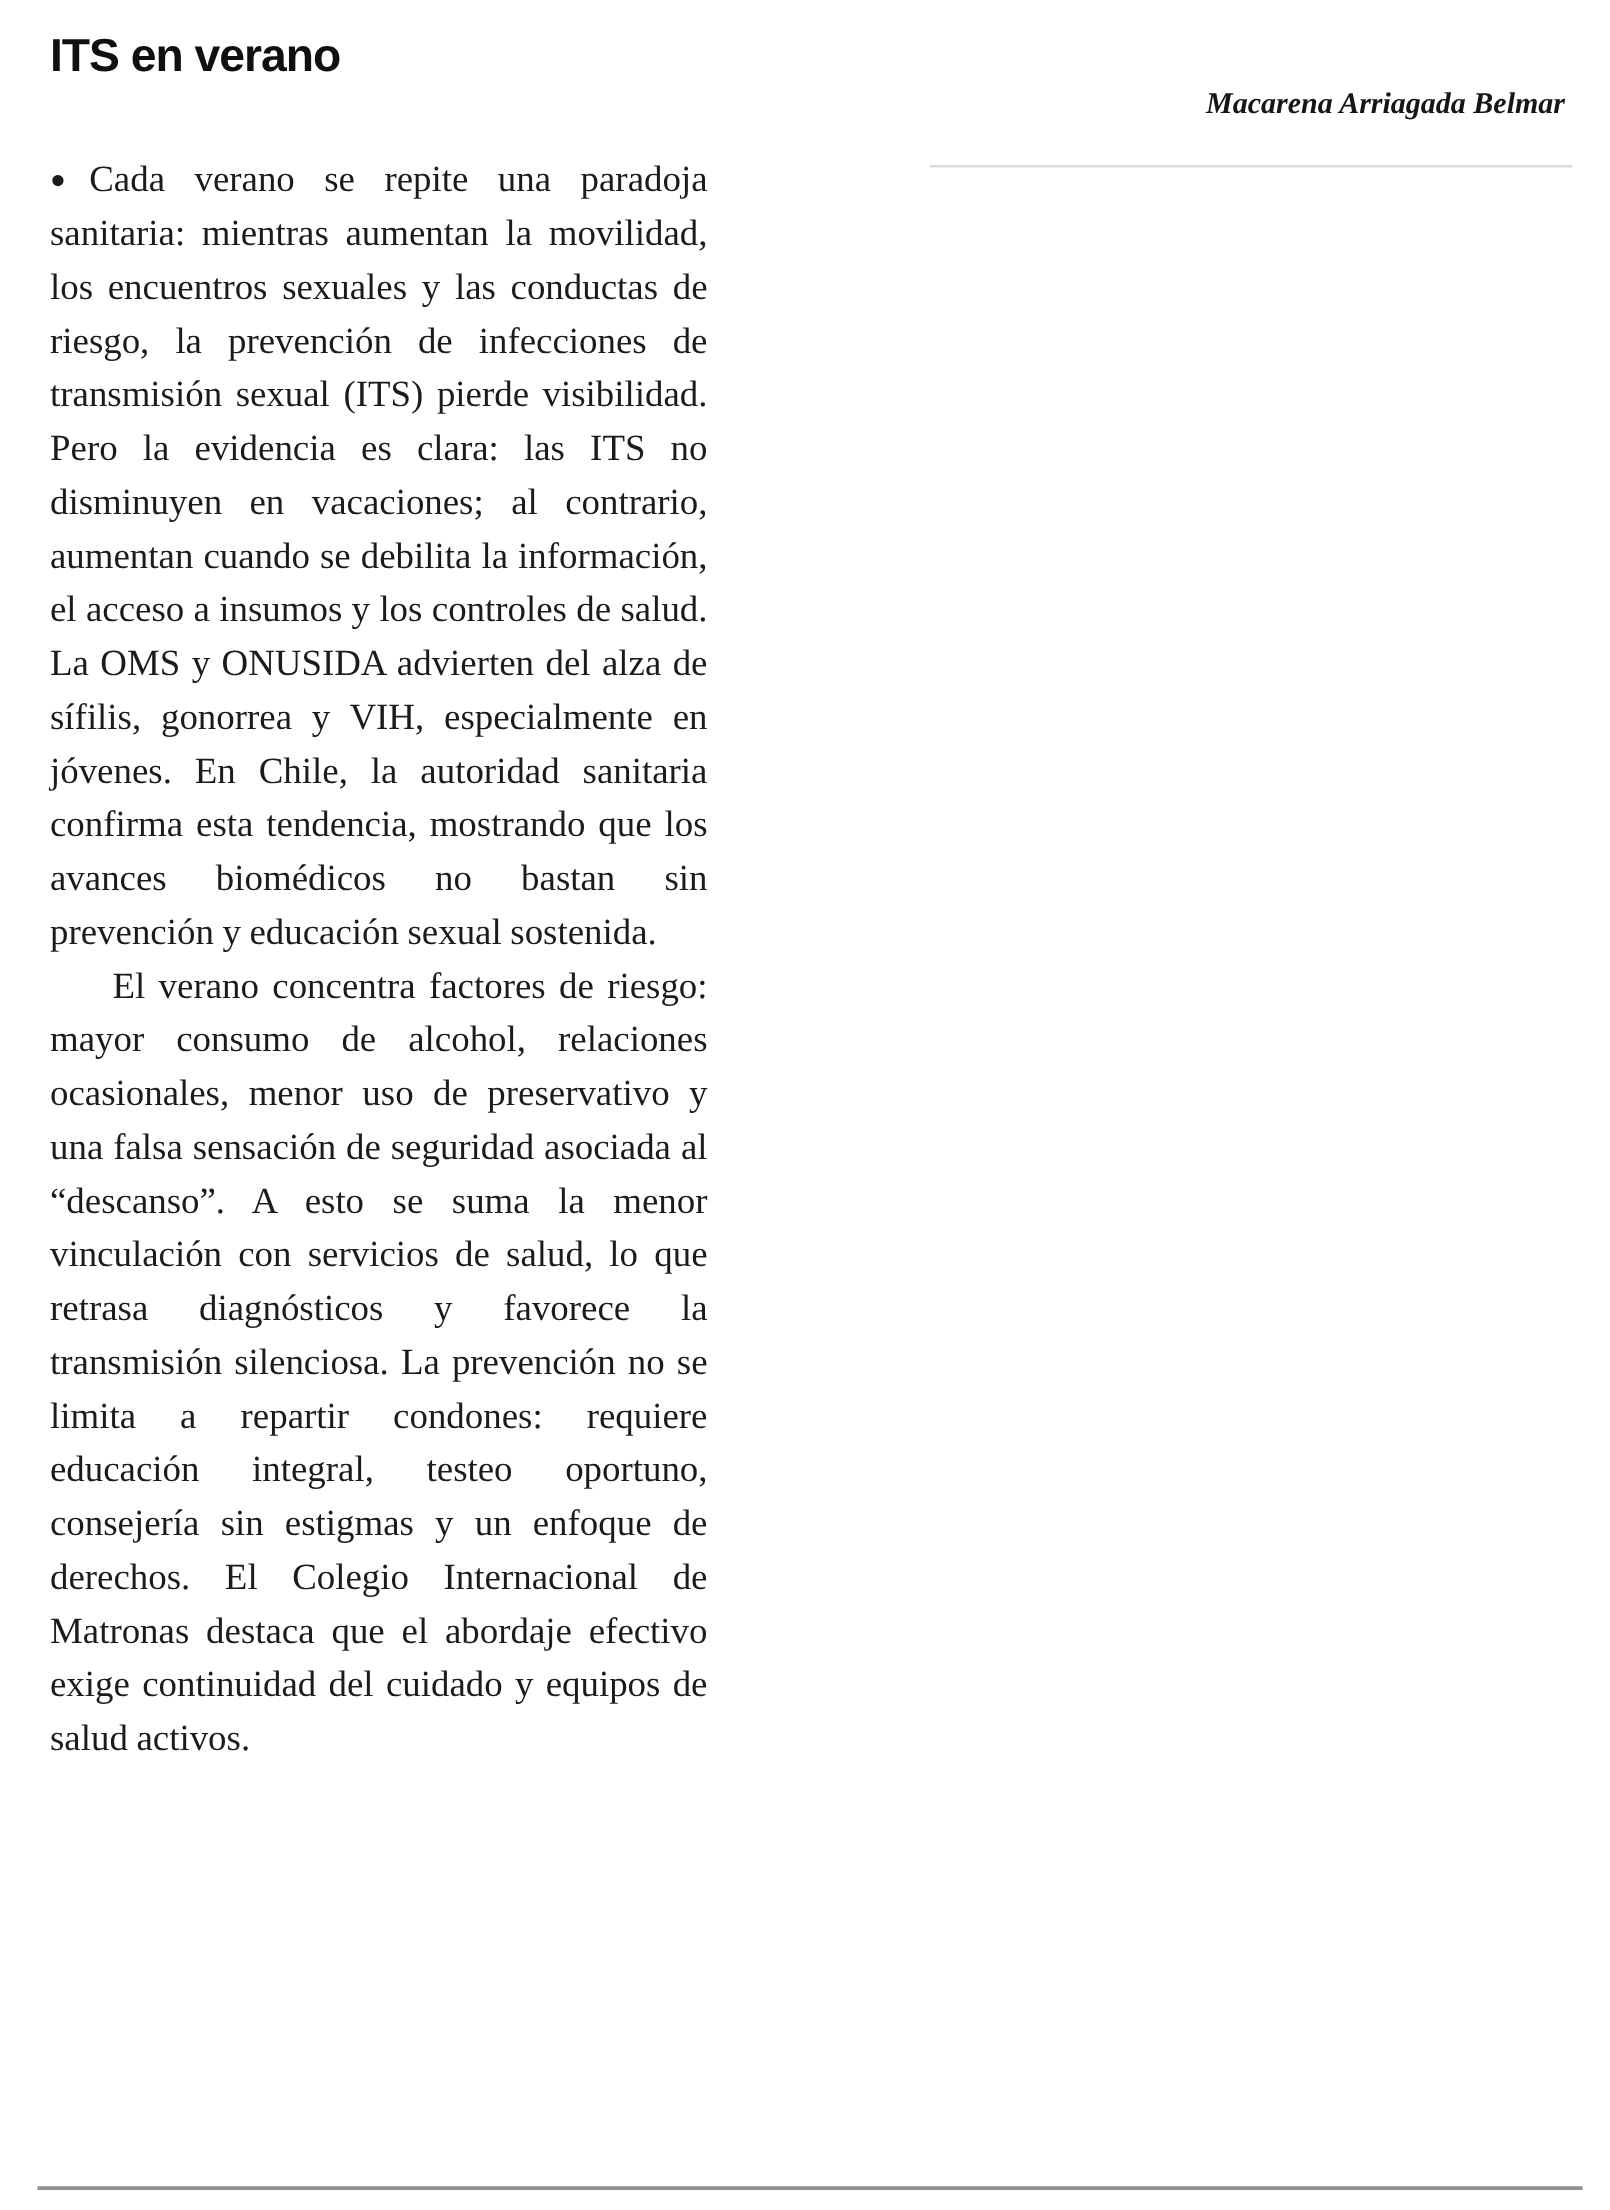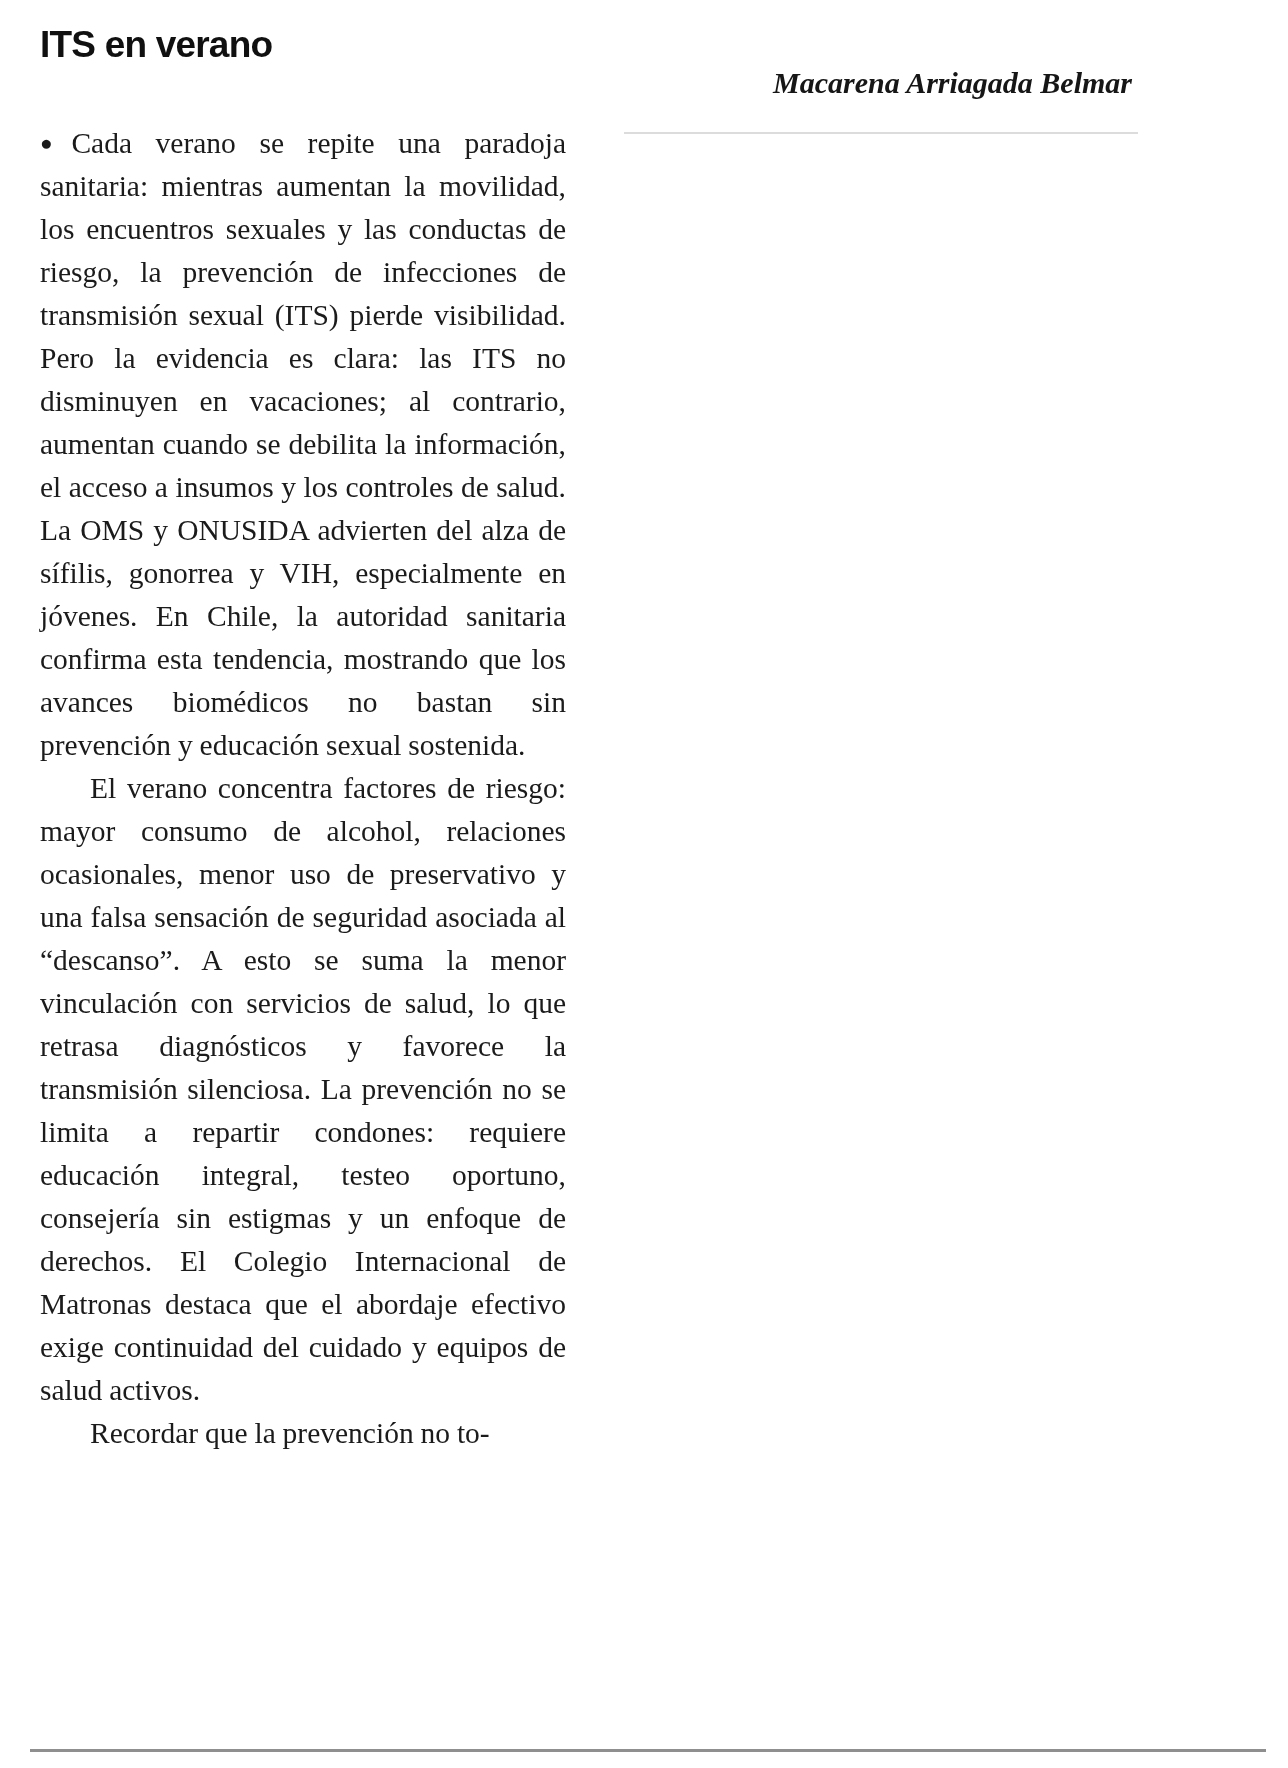--- a/index.html
+++ b/index.html
@@ -9,20 +9,21 @@
     height: 1768px;
     position: relative;
     overflow: hidden;
     font-family: "Liberation Serif", serif;
     color: #1b1b1b;
   }
   .page {
     display: flex;
     gap: 58px;
     padding: 24px 30px 0 40px;
+    justify-content: space-between;
   }
   .col-left { width: 526px; flex: 0 0 auto; }
   .col-right { width: 514px; flex: 0 0 auto; padding-top: 4px; }
 
   .article-title {
     font-family: "Liberation Sans", sans-serif;
     font-weight: 700;
     font-size: 37px;
     letter-spacing: -0.8px;
     color: #101010;
@@ -36,21 +37,21 @@
     -webkit-hyphens: auto;
     word-spacing: -0.5px;
   }
   p.indented { text-indent: 50px; }
   .lead-bullet {
     font-size: 21px;
     vertical-align: 3px;
     padding-right: 2px;
   }
   .signature {
-    font-size: 30px;
+    font-size: 24px;
     line-height: 42px;
     font-style: italic;
     font-weight: 700;
     text-align: right;
     margin-top: 34px;
     padding-right: 6px;
     color: #161616;
   }
   .sig-rule {
     border: none;
@@ -72,21 +73,20 @@
 
 <div class="page">
 
   <div class="col-left">
     <h1 class="article-title">ITS en verano</h1>
 
     <p class="body-text"><span class="lead-bullet">●</span><span>Cada verano se repite una paradoja sanitaria: mientras aumentan la movilidad, los encuentros sexuales y las conductas de riesgo, la prevención de infecciones de transmisión sexual (ITS) pierde visibilidad. Pero la evidencia es clara: las ITS no disminuyen en vacaciones; al contrario, aumentan cuando se debilita la información, el acceso a insumos y los controles de salud. La OMS y ONUSIDA advierten del alza de sífilis, gonorrea y VIH, especialmente en jóvenes. En Chile, la autoridad sanitaria confirma esta tendencia, mostrando que los avances biomédicos no bastan sin prevención y educación sexual sostenida.</span></p>
 
     <p class="body-text indented">El verano concentra factores de riesgo: mayor consumo de alcohol, relaciones ocasionales, menor uso de preservativo y una falsa sensación de seguridad asociada al “descanso”. A esto se suma la menor vinculación con servicios de salud, lo que retrasa diagnósticos y favorece la transmisión silenciosa.  La prevención no se limita a repartir condones: requiere educación integral, testeo oportuno, consejería sin estigmas y un enfoque de derechos. El Colegio Internacional de Matronas destaca que el abordaje efectivo exige continuidad del cuidado y equipos de salud activos.</p>
 
-    <p class="body-text indented">Recordar que la prevención no to-</p>
   </div>
 
   <div class="col-right">
 
     <p class="signature">Macarena Arriagada Belmar</p>
 
     <hr class="sig-rule">
   </div>
 
 </div>

